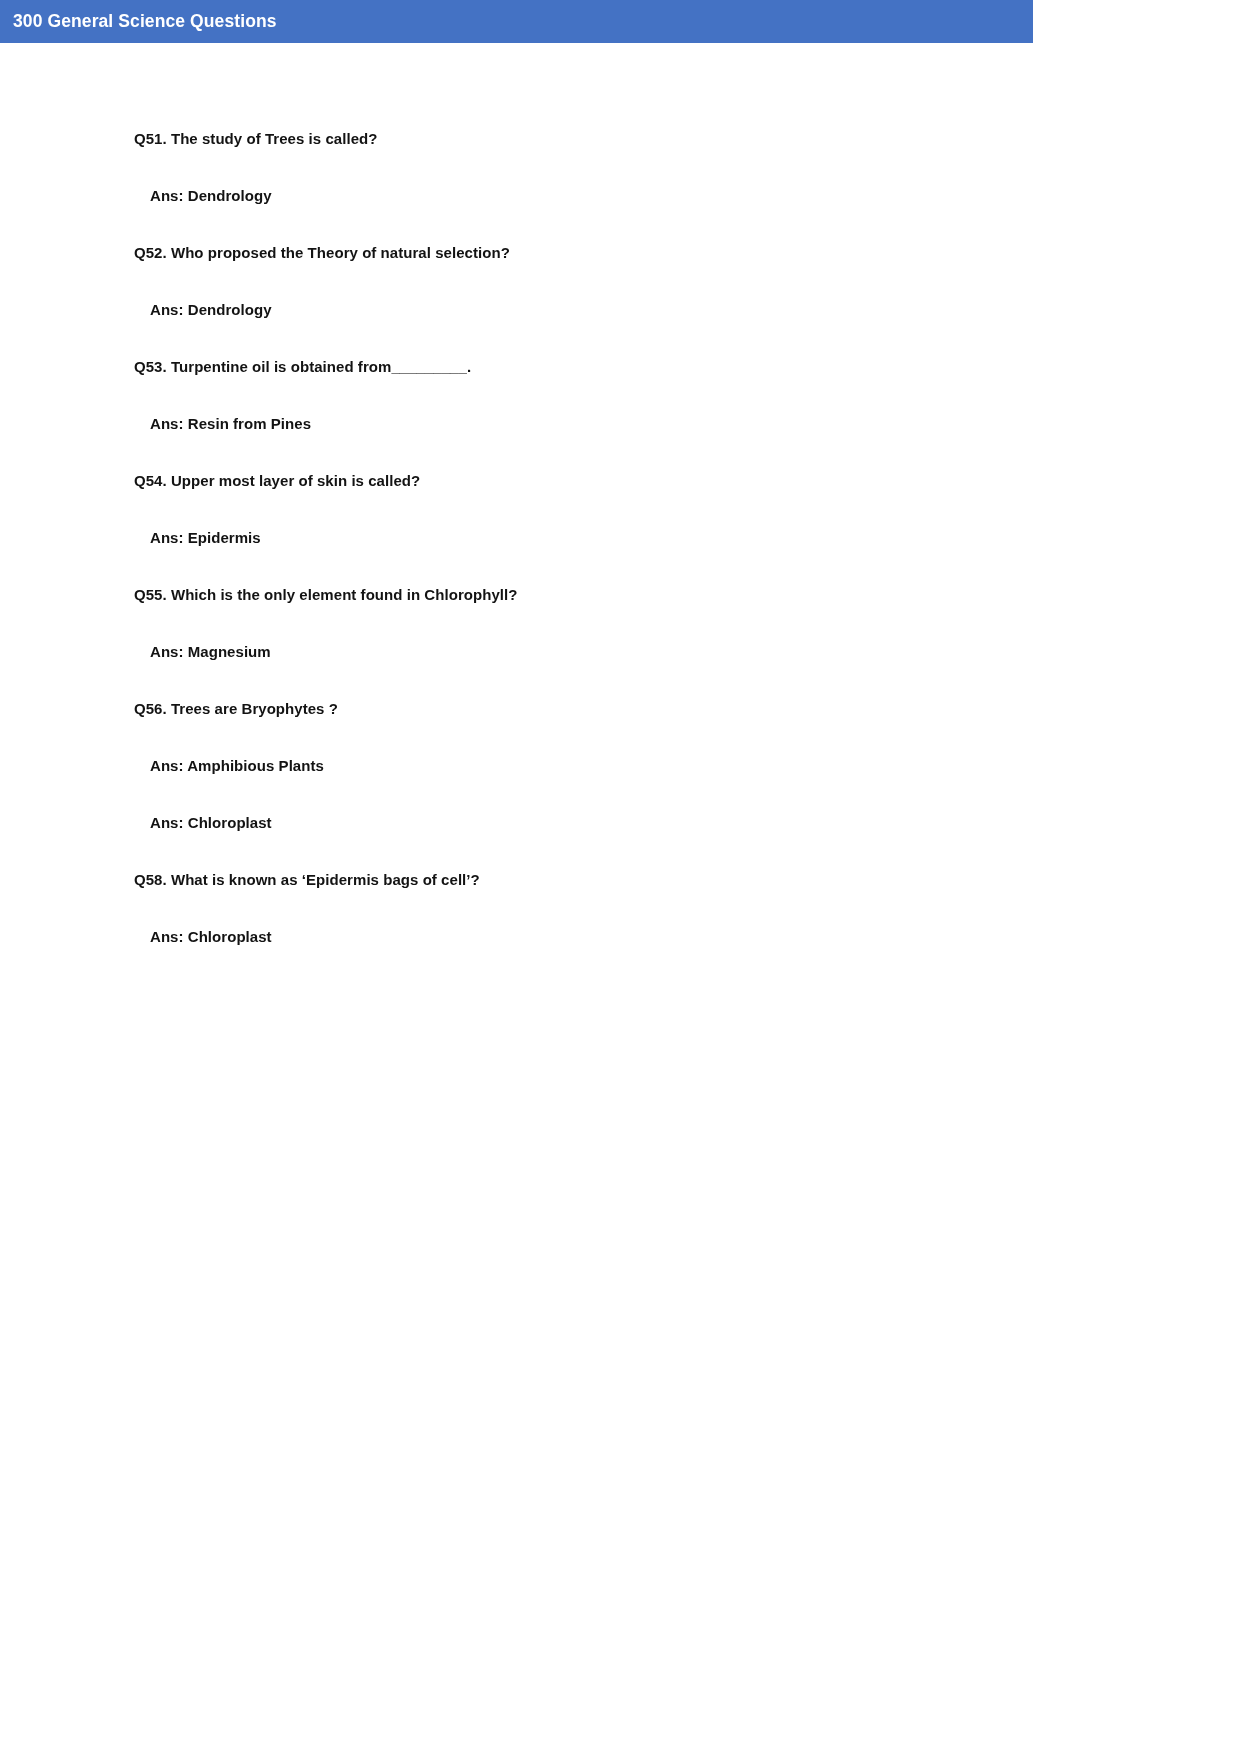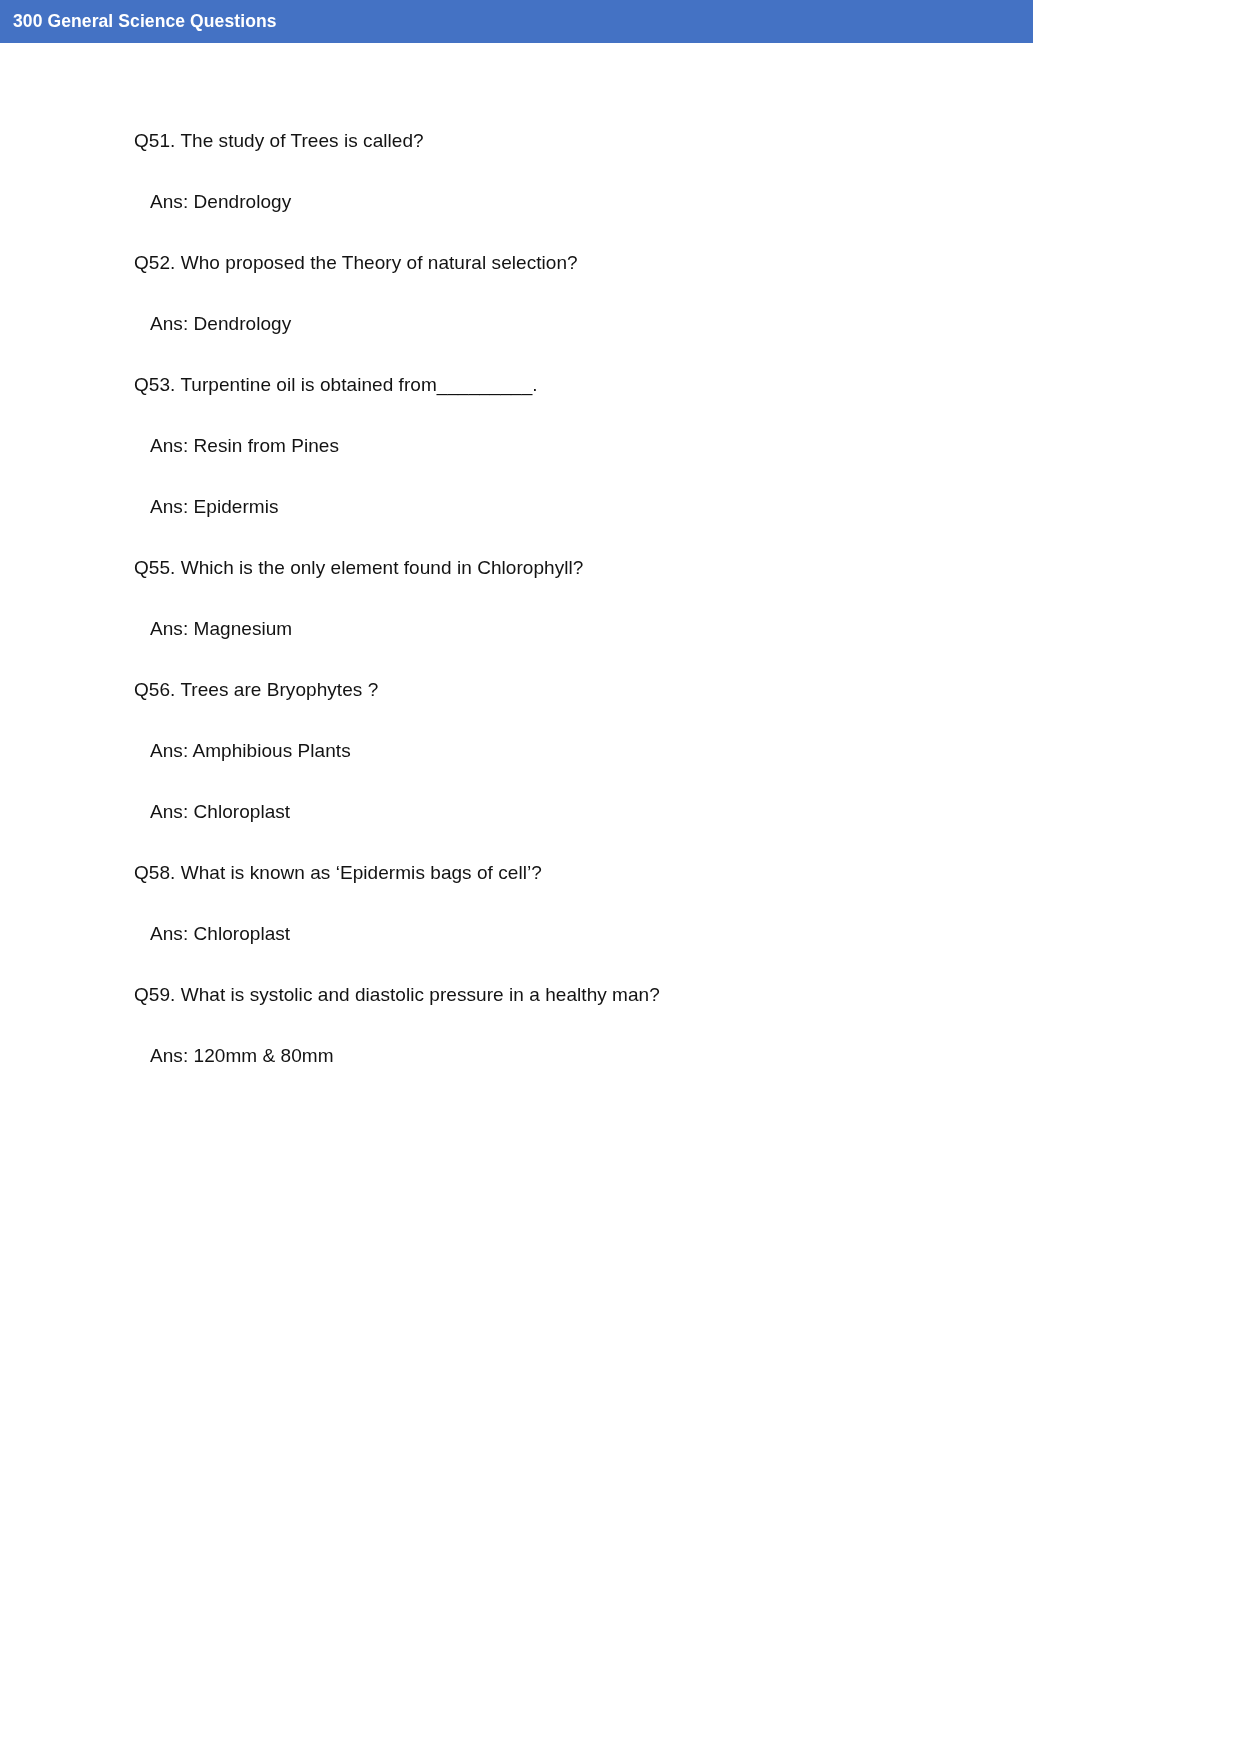--- a/index.html
+++ b/index.html
@@ -56,22 +56,22 @@
     padding-top: 88px;
   }
 
   .qa-block {
     margin-bottom: 42px;
   }
 
   .qa-question,
   .qa-answer {
     color: #131313;
-    font-size: 19px;
-    font-weight: normal;
+    font-size: 15px;
+    font-weight: bold;
     line-height: 1.0;
     letter-spacing: 0.05px;
     white-space: pre-wrap;
   }
 
   .qa-question {
     margin: 0 0 42px 0;
   }
 
   .qa-answer {
@@ -98,20 +98,21 @@
       <p class="qa-question">Q52. Who proposed the Theory of natural selection?</p>
       <p class="qa-answer">Ans: Dendrology</p>
     </div>
 
     <div class="qa-block">
       <p class="qa-question">Q53. Turpentine oil is obtained from_________.</p>
       <p class="qa-answer">Ans: Resin from Pines</p>
     </div>
 
     <div class="qa-block">
+      <p class="qa-question">Q54. Upper most layer of skin is called?</p>
       <p class="qa-answer">Ans: Epidermis</p>
     </div>
 
     <div class="qa-block">
       <p class="qa-question">Q55. Which is the only element found in Chlorophyll?</p>
       <p class="qa-answer">Ans: Magnesium</p>
     </div>
 
     <div class="qa-block">
       <p class="qa-question">Q56. Trees are Bryophytes ?</p>
@@ -120,20 +121,16 @@
 
     <div class="qa-block">
       <p class="qa-answer">Ans: Chloroplast</p>
     </div>
 
     <div class="qa-block">
       <p class="qa-question">Q58. What is known as ‘Epidermis bags of cell’?</p>
       <p class="qa-answer">Ans: Chloroplast</p>
     </div>
 
-    <div class="qa-block">
-      <p class="qa-question">Q59. What is systolic and diastolic pressure in a healthy man?</p>
-      <p class="qa-answer">Ans: 120mm &amp; 80mm</p>
-    </div>
 
 
   </div>
 </div>
 
 </body></html>

